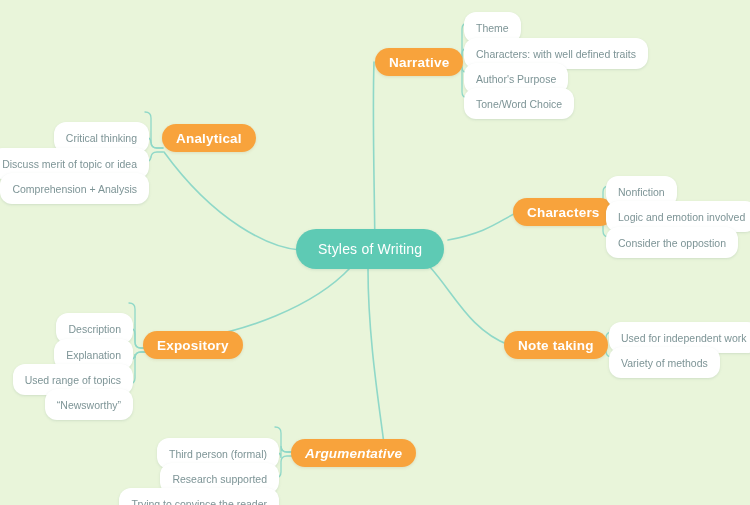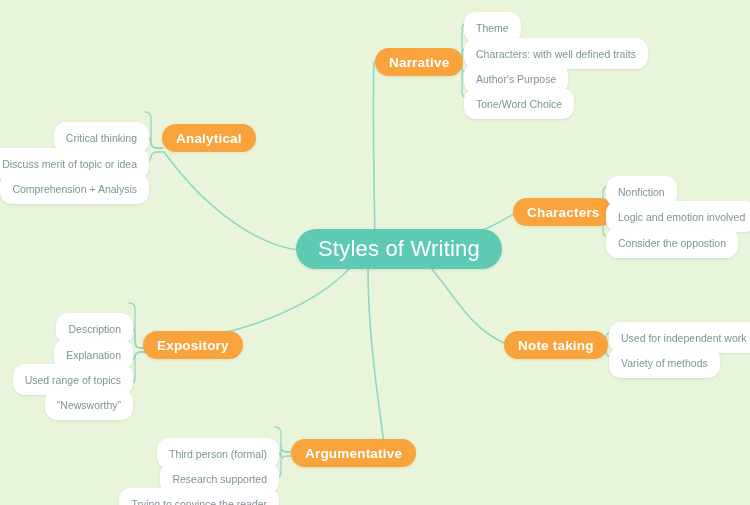--- a/index.html
+++ b/index.html
@@ -32,21 +32,21 @@
     box-sizing: border-box;
     display: flex;
     align-items: center;
     justify-content: center;
     white-space: nowrap;
   }
   .central {
     background: #5ecab4;
     color: #ffffff;
     border-radius: 28px;
-    font-size: 22px;
+    font-size: 14px;
     letter-spacing: .2px;
     padding: 0 22px;
     height: 40px;
     box-shadow: 0 1px 3px rgba(90,140,120,.18);
   }
   .branch {
     background: #f8a33c;
     color: #ffffff;
     border-radius: 16px;
     font-size: 13.5px;
@@ -182,21 +182,21 @@
   <div class="node branch" style="left:504px; top:331px;">
     <span>Note taking</span>
   </div>
   <div class="node leaf" style="left:609px; top:322px;">
     <span>Used for independent work</span>
   </div>
   <div class="node leaf" style="left:609px; top:347px;">
     <span>Variety of methods</span>
   </div>
 
-  <div class="node branch" style="left:291px; top:439px;">
+  <div class="node branch" style="left:291px; top:439px;font-style:italic;">
     <span>Argumentative</span>
   </div>
   <div class="node leaf r-align" style="right:471px; top:417px;">
     <span>Third person (formal)</span>
   </div>
   <div class="node leaf r-align" style="right:471px; top:442px;">
     <span>Research supported</span>
   </div>
   <div class="node leaf r-align" style="right:471px; top:467px;">
     <span>Trying to convince the reader</span>

